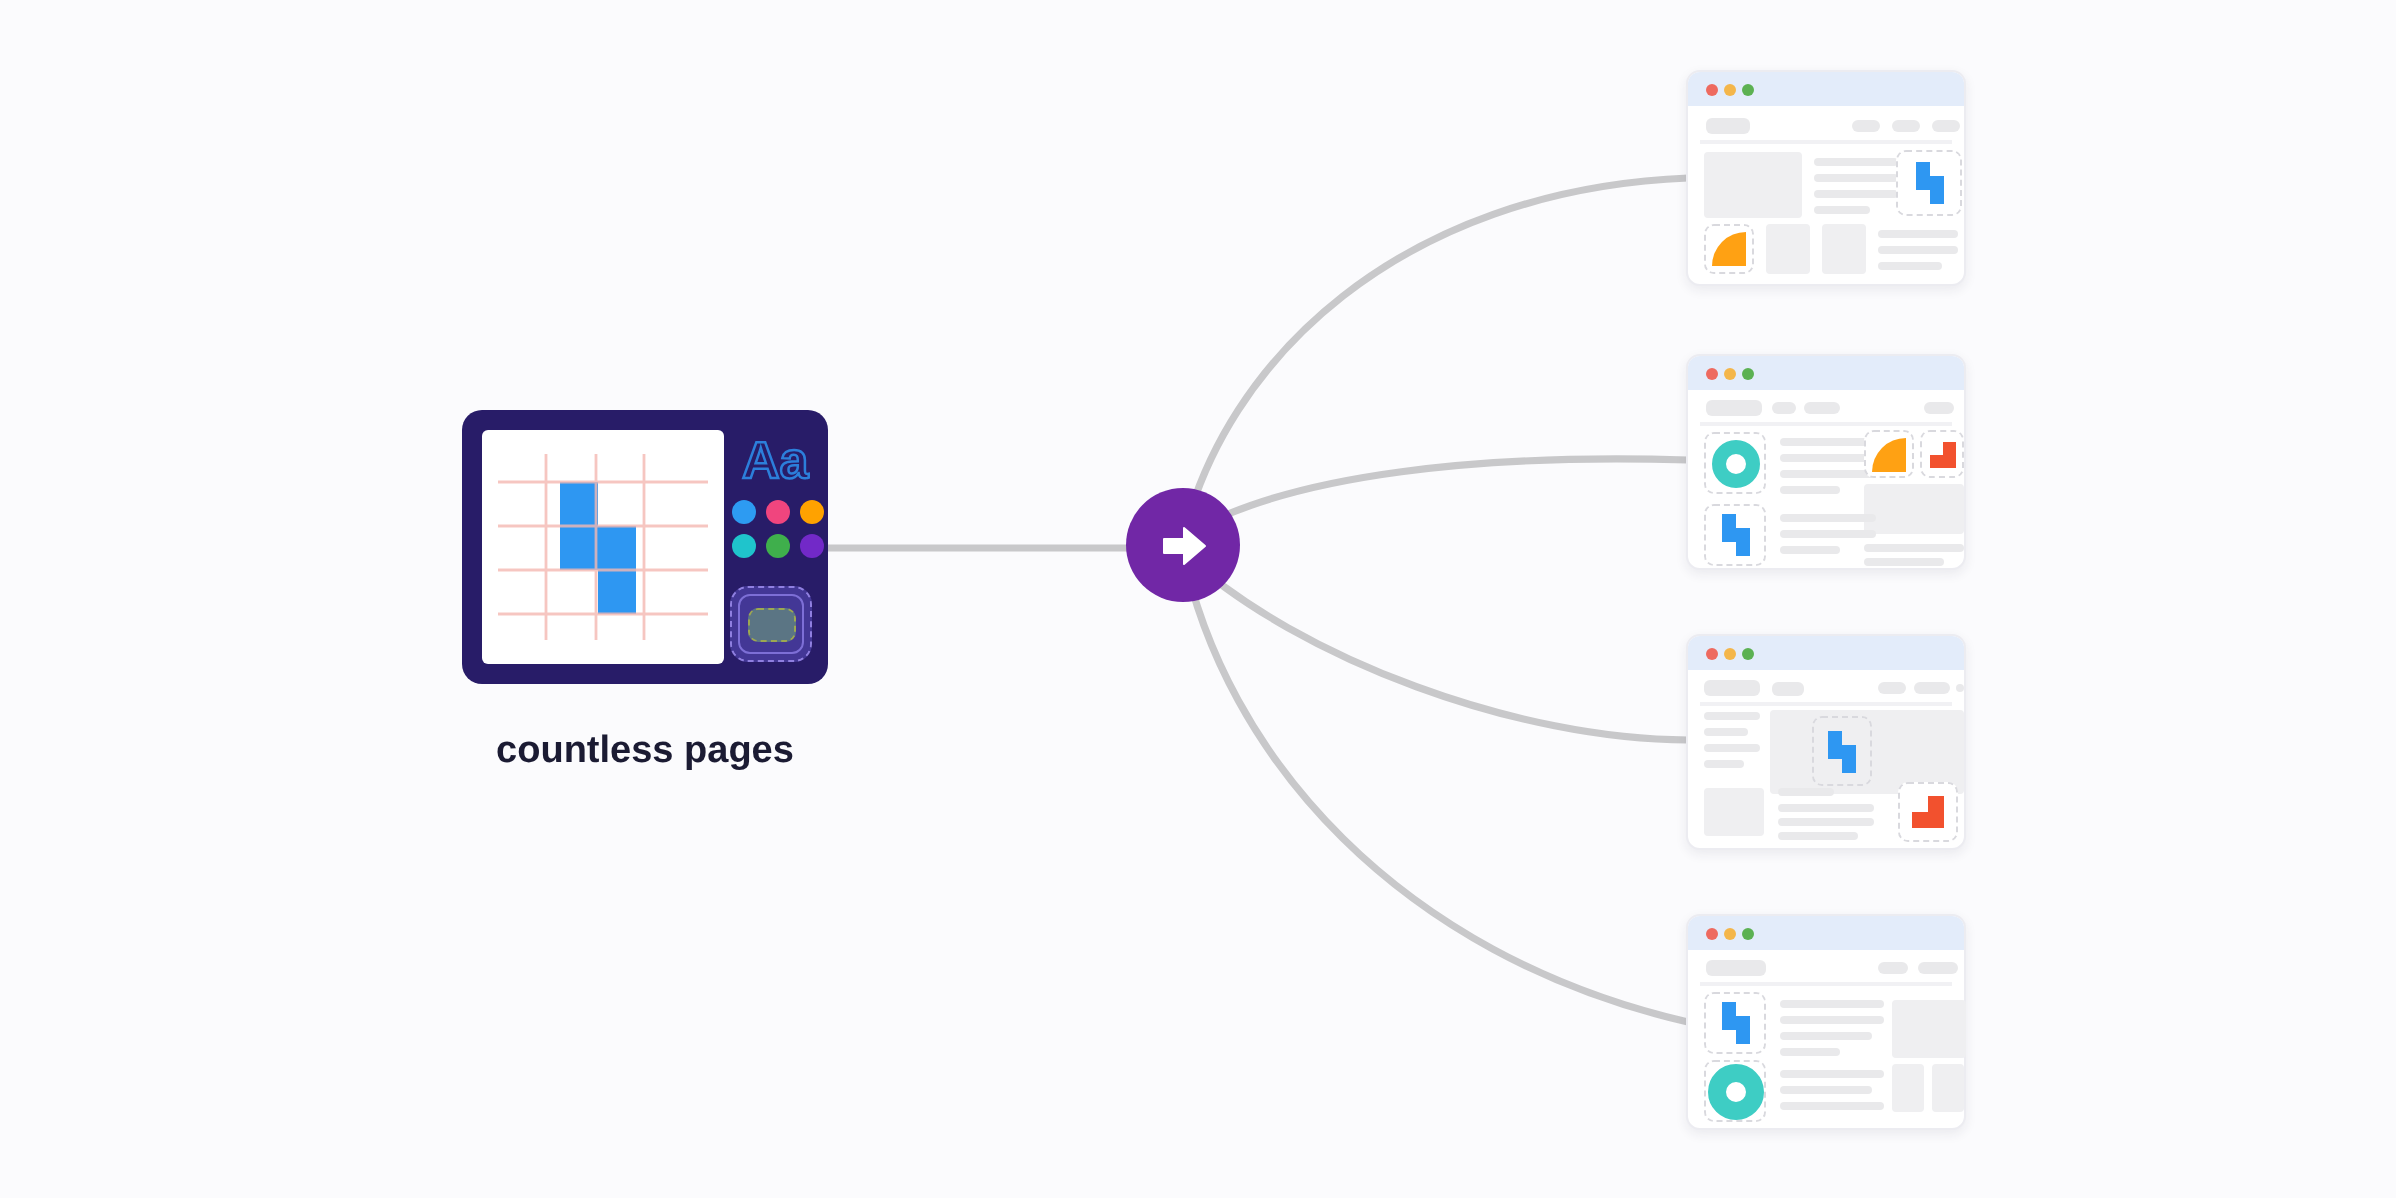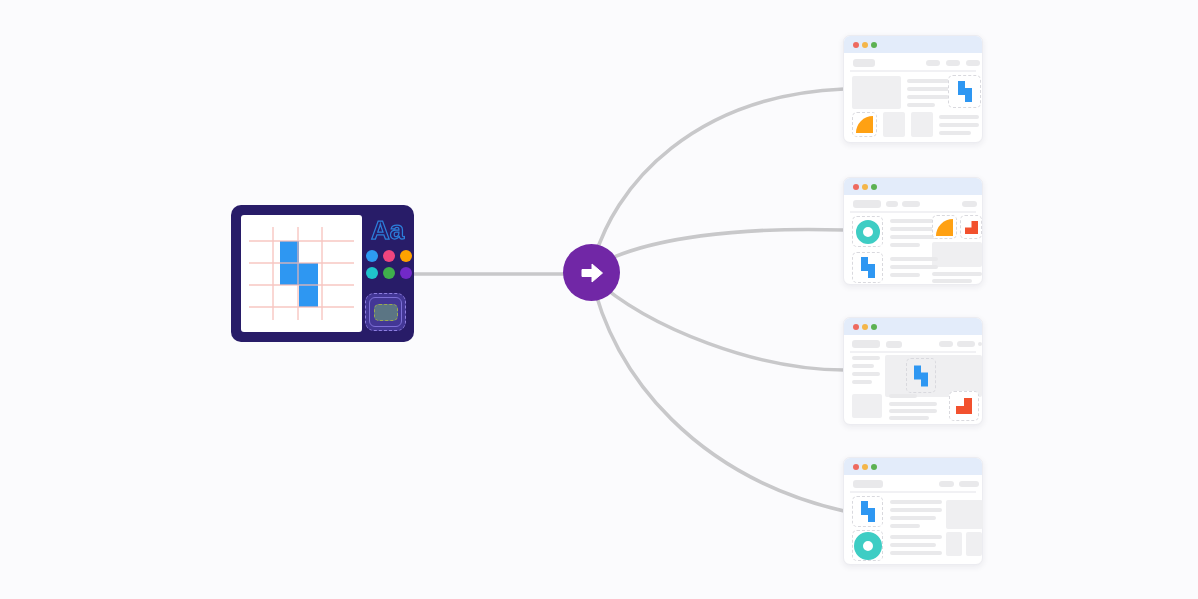--- a/index.html
+++ b/index.html
@@ -92,20 +92,21 @@
         <span class="pdot" style="background: rgb(114, 41, 200);"></span>
       </div>
     <div class="swatch">
       <div class="swatch-mid">
         <div class="swatch-inner"></div>
       </div>
     </div>
   </div>
 
   <div class="caption">
+    <div>countless pages</div>
   </div>
 
   <div class="hub">
     <svg width="32" height="32" viewBox="0 0 32 32">
       <path d="M6 12.5 H16 V7 L26.5 16 L16 25 V19.5 H6 Z" fill="#fff" stroke="#fff" stroke-width="1" stroke-linejoin="round"></path>
     </svg>
   </div>
 
   <div class="bw" style="top:35px">
     <div class="bw-titlebar">

